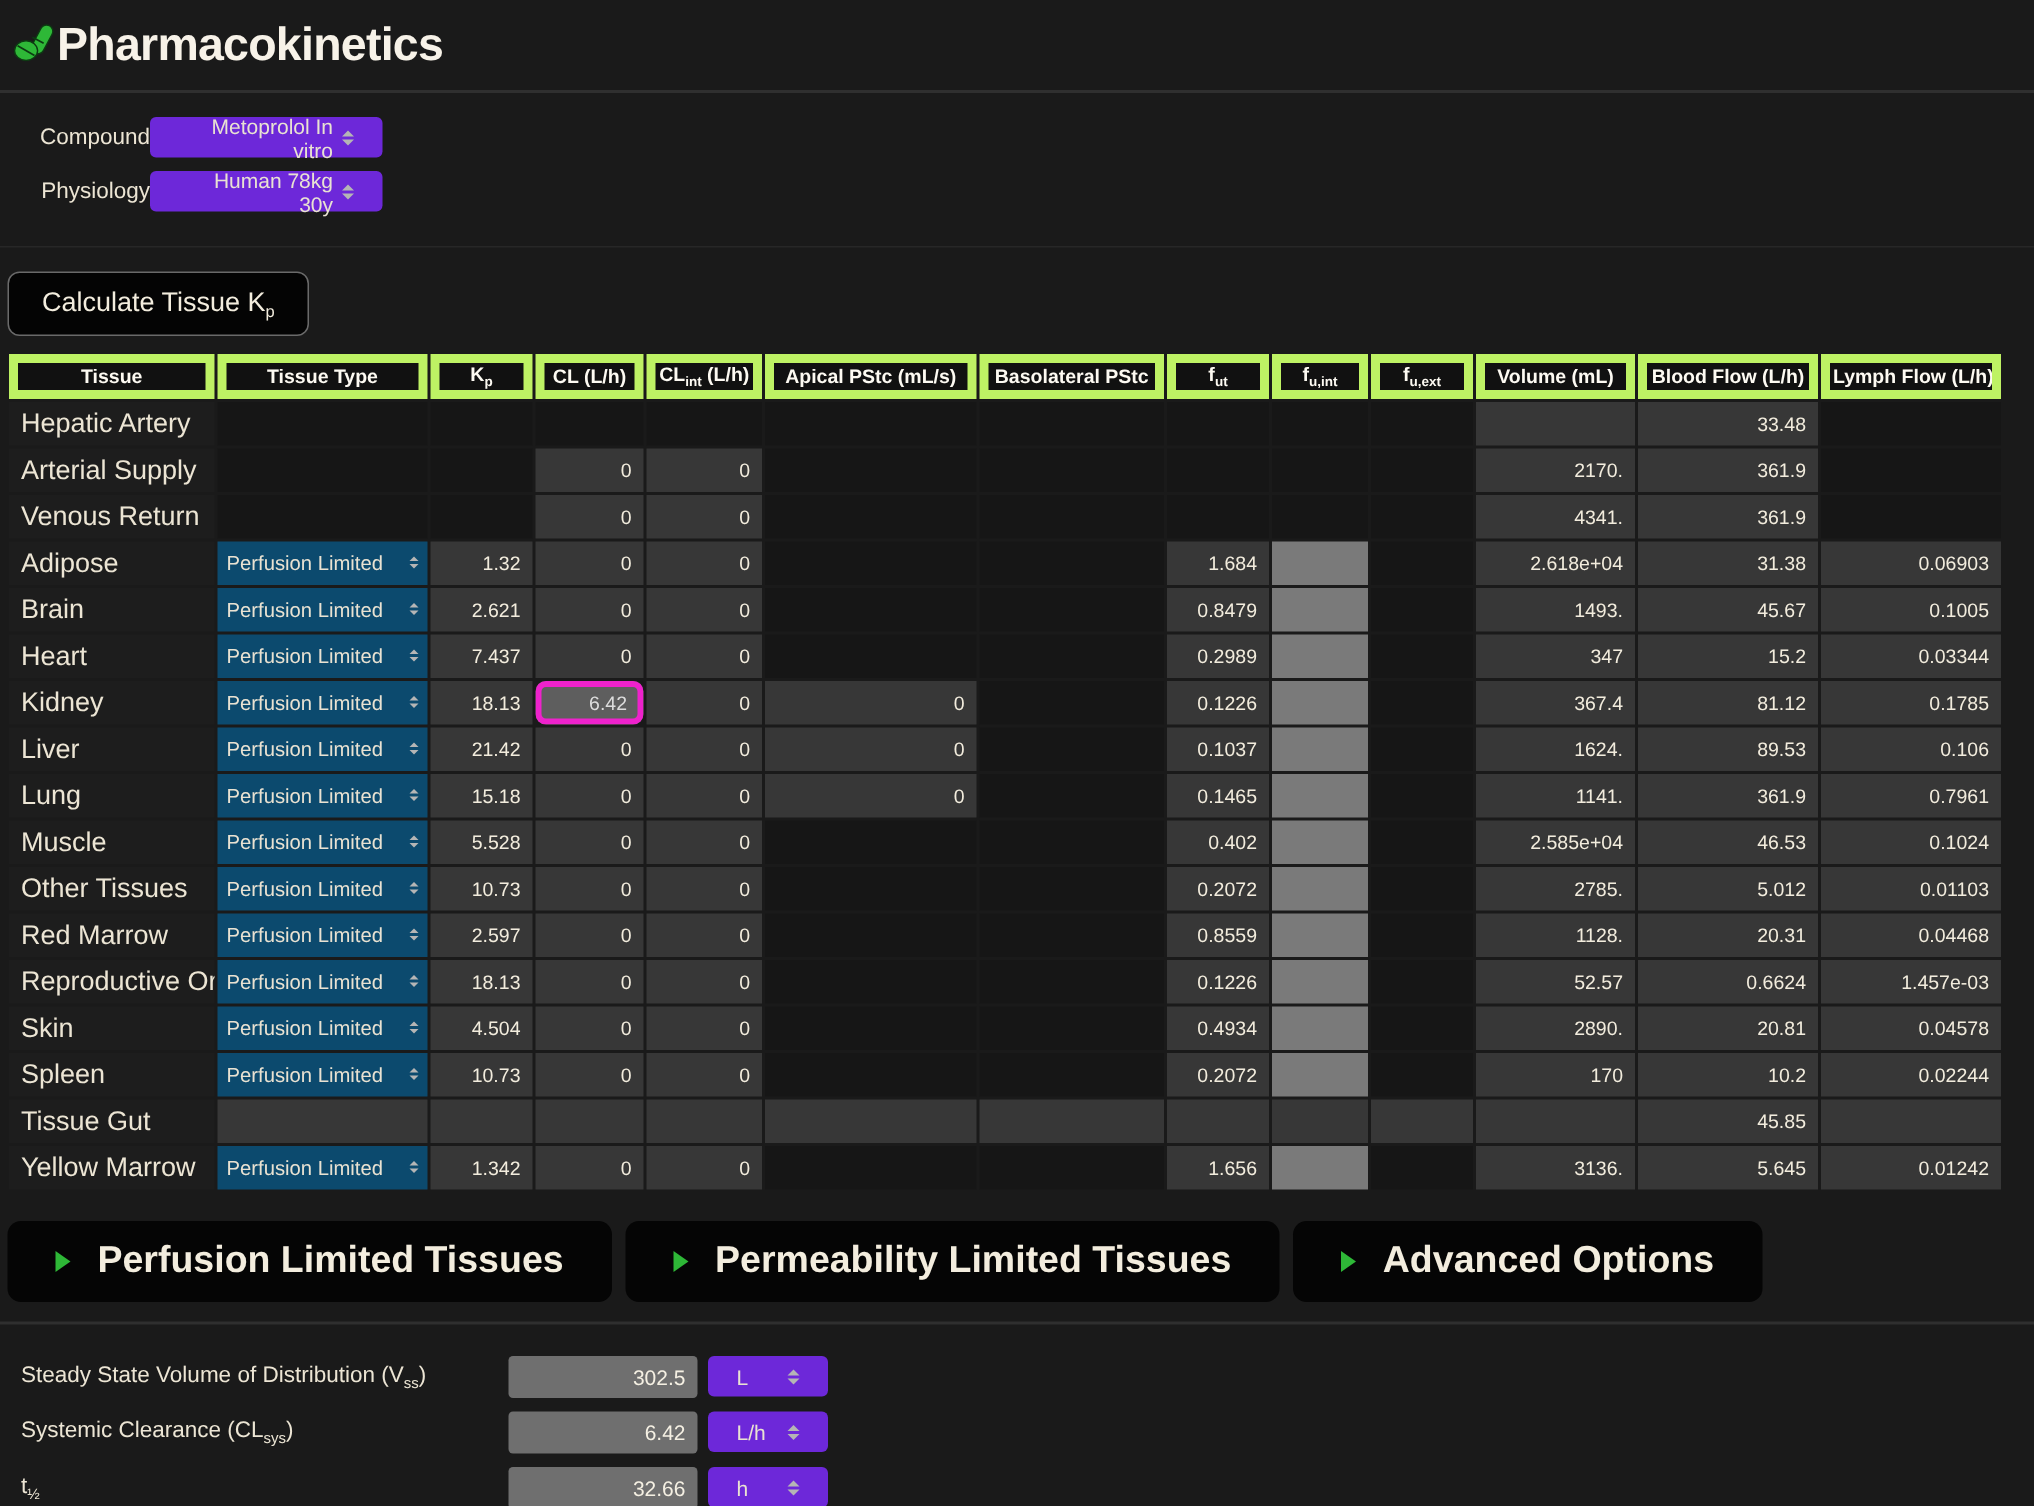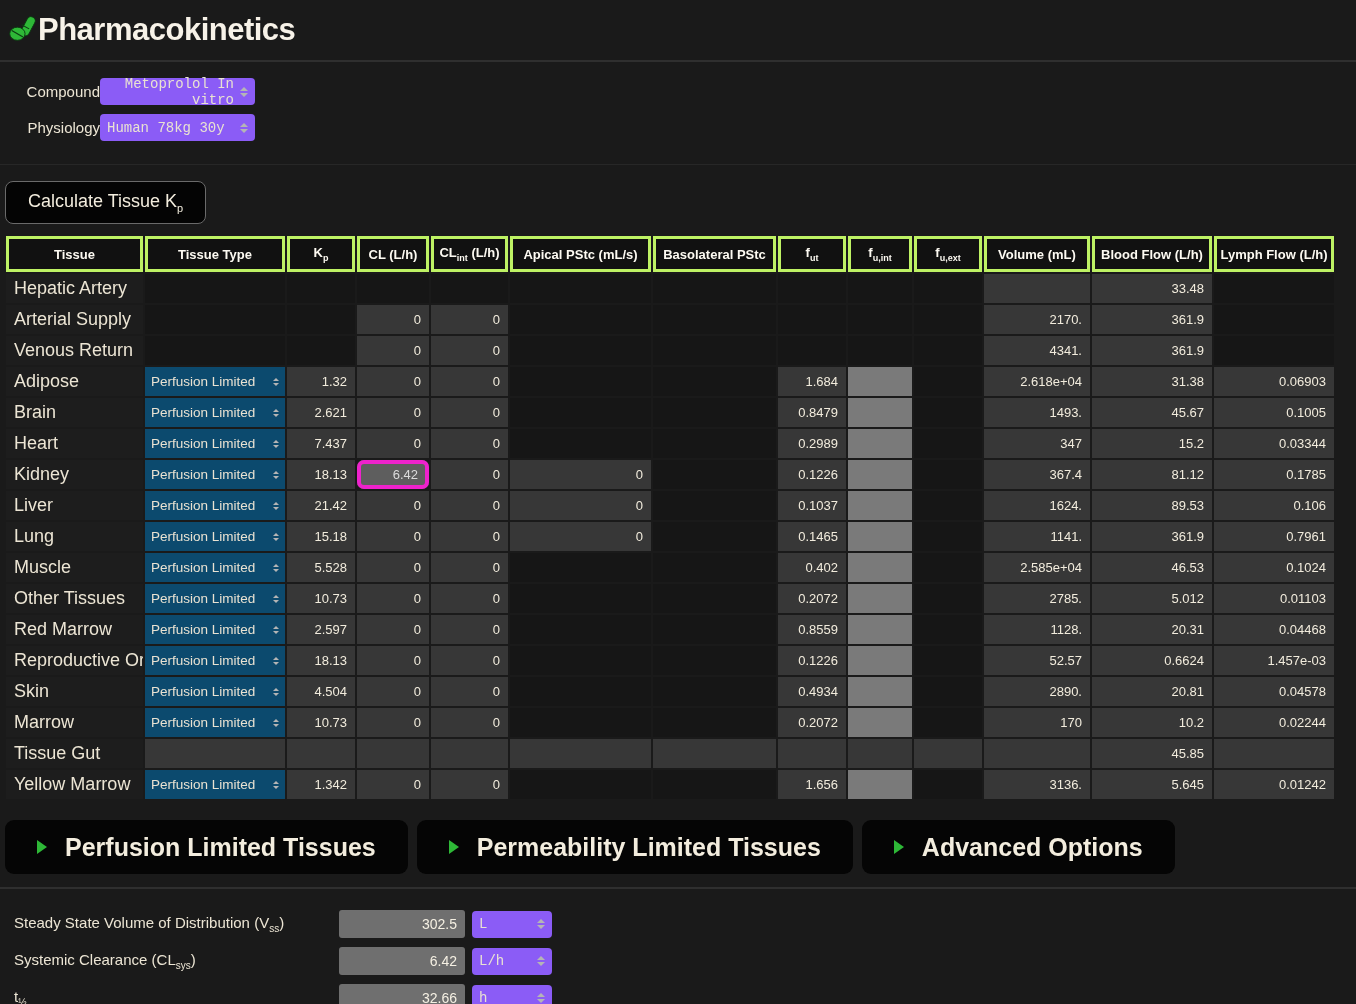--- a/index.html
+++ b/index.html
@@ -14,42 +14,42 @@
   .titlebar { display:flex; align-items:center; gap:0; padding:10px 0 10px 8px; height:60px; }
   .titlebar h1 { font-size:31px; font-weight:700; color:#f7f2e8; letter-spacing:-0.5px; }
   .pill-icon { width:30px; height:30px; display:block; }
   .divider { border:none; border-top:2px solid #2f2f2f; }
   .divider.thin { border-top:1px solid #272727; }
   
   .form { padding:16px 0 14px 2px; }
   .form-row { display:flex; align-items:center; margin-bottom:9px; height:27px;text-align:right; }
   .form-row .lbl { width:98px; font-size:15px; color:#ece5d4; }
   .sel {
-    background:#8b5cf6; color:#e9e2d2; border-radius:4px; height:27px;
+    background:#6d28d9; color:#e9e2d2; border-radius:4px; height:27px;
     display:flex; align-items:center; justify-content:space-between;
-    padding:0 7px; font-size:14px; cursor:default;font-family:Liberation Mono, monospace;
+    padding:0 19px; font-size:14px; cursor:default;
   }
   .sel.top { width:155px; }
   .sel.unit { width:80px; margin-left:7px; }
   .spin { display:inline-flex; flex-direction:column; align-items:center; gap:2px; margin-left:6px; }
   .spin i { display:block; width:0; height:0; border-left:4px solid transparent; border-right:4px solid transparent; }
   .spin i.up { border-bottom:4px solid #b5b5b5; }
   .spin i.dn { border-top:4px solid #b5b5b5; }
   
   .calc-btn {
     margin:16px 0 0 5px; height:43px; padding:0 22px;
     background:#040404; color:#f3edde; border:1.5px solid #6a6a6a; border-radius:8px;
     font-size:18px; font-family:"Liberation Sans", sans-serif; cursor:pointer;
   }
   .calc-btn sub { font-size:11px; }
   
   .tblwrap { margin:10px 4px 0 4px; }
   table { border-collapse:separate; border-spacing:2px; table-layout:fixed; width:1332px; }
   th {
-    background:#111111; border:3px solid #bef264; height:36px;
+    background:#111111; border:6px solid #bef264; height:25px;
     font-size:13px; font-weight:700; color:#fdfaf2; text-align:center;
     padding:0 2px; white-space:nowrap; overflow:hidden;
   }
   th sub { font-size:9px; font-weight:700; }
   td { height:29px; padding:0 8px; font-size:13px; white-space:nowrap; overflow:hidden; color:#f2ecdd; }
   td.c-t { background:#1d1d1d; text-align:left; font-size:18px; color:#ece5d4; }
   td.c-b { background:#161616; }
   td.c-g { background:#373737; }
   td.c-v { background:#373737; text-align:right; }
   td.c-i { background:#7a7a7a; }
@@ -457,21 +457,21 @@
           <td class="c-b"></td>
           <td class="c-b"></td>
           <td class="c-v">0.4934</td>
           <td class="c-i"></td>
           <td class="c-b"></td>
           <td class="c-v">2890.</td>
           <td class="c-v">20.81</td>
           <td class="c-v">0.04578</td>
         </tr>
         <tr>
-          <td class="c-t">Marrow</td>
+          <td class="c-t">Spleen</td>
           <td class="c-s">
             <div class="selwrap">
               <span>Perfusion Limited</span>
               <span class="spin">
                 <i class="up"></i>
                 <i class="dn"></i>
               </span>
             </div>
           </td>
           <td class="c-v">10.73</td>

